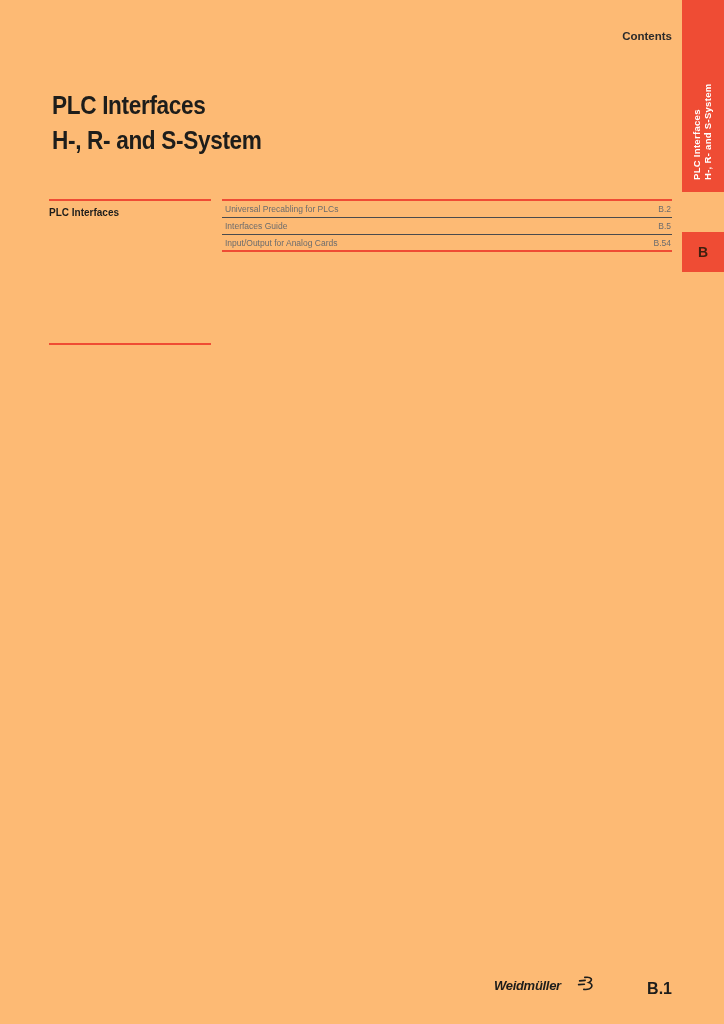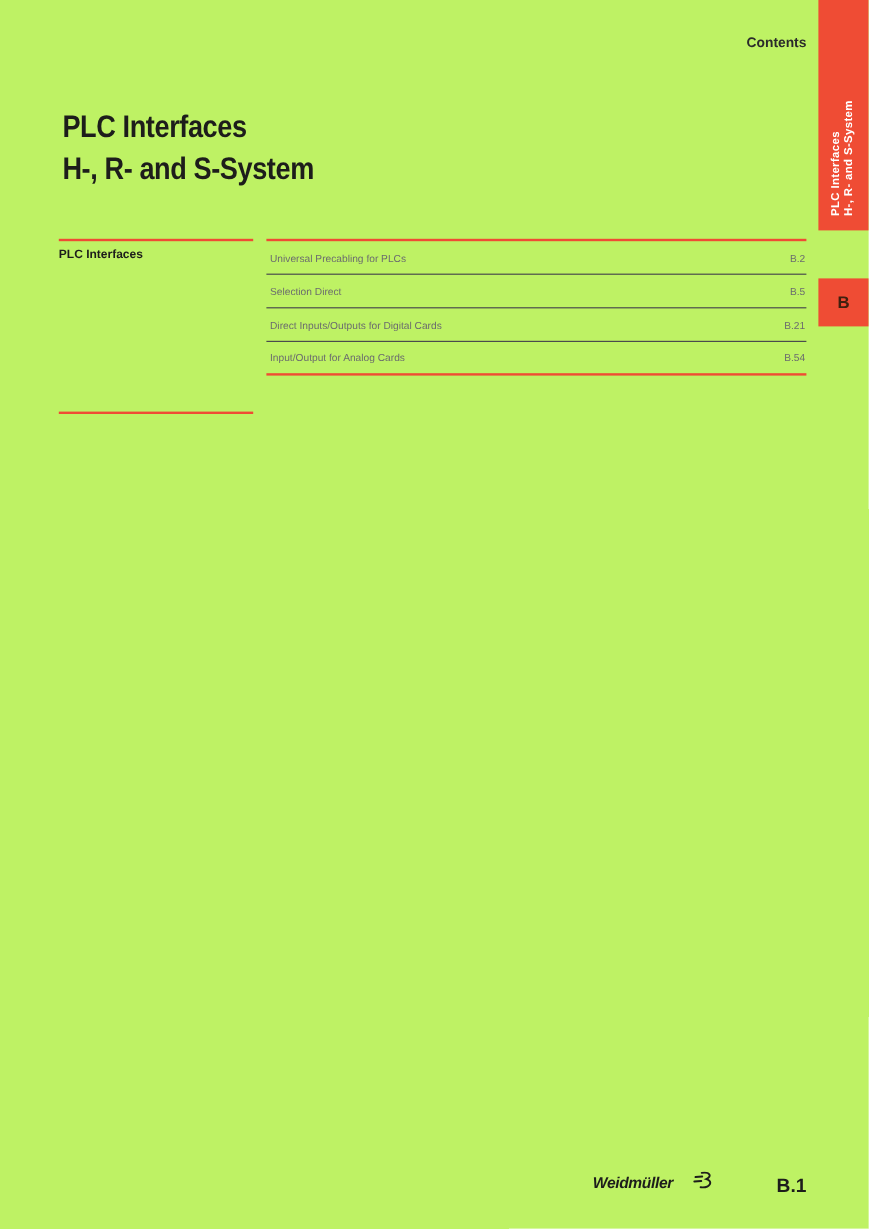--- a/index.html
+++ b/index.html
@@ -4,21 +4,21 @@
 <style>
   html, body {
     margin: 0;
     padding: 0;
     background: #ffffff;
   }
   .page {
     position: relative;
     width: 724px;
     height: 1024px;
-    background: #bef264;
+    background: #fdba74;
     font-family: "Liberation Sans", sans-serif;
     overflow: hidden;
     color: #1d1d1b;
   }
 
   
   .contents-label {
     position: absolute;
     top: 30px;
     right: 52px;
@@ -104,21 +104,21 @@
   }
   .toc-right {
     position: absolute;
     left: 222px;
     top: 199px;
     width: 450px;
     border-top: 2px solid var(--accent, #ef4c34);
   }
   .toc-row {
     box-sizing: border-box;
-    height: 28px;
+    height: 17px;
     display: flex;
     align-items: center;
     justify-content: space-between;
     border-bottom: 1px solid var(--separator, #4a4b4d);
     font-size: 8.5px;
     color: var(--row-text, #6b6c6e);
     cursor: pointer;
   }
   .toc-row:last-child {
     border-bottom: 2px solid var(--accent, #ef4c34);
@@ -179,26 +179,22 @@
     <div class="toc-left-label">PLC Interfaces</div>
   </div>
   <div class="toc-left-bottom-rule"></div>
 
   <div class="toc-right">
     <div class="toc-row">
       <span class="toc-row-label">Universal Precabling for PLCs</span>
       <span class="toc-row-page">B.2</span>
     </div>
     <div class="toc-row">
-      <span class="toc-row-label">Selection Direct</span>
+      <span class="toc-row-label">Interfaces Guide</span>
       <span class="toc-row-page">B.5</span>
-    </div>
-    <div class="toc-row">
-      <span class="toc-row-label">Direct Inputs/Outputs for Digital Cards</span>
-      <span class="toc-row-page">B.21</span>
     </div>
     <div class="toc-row">
       <span class="toc-row-label">Input/Output for Analog Cards</span>
       <span class="toc-row-page">B.54</span>
     </div>
   </div>
 
   <div class="footer-logo">
     <span class="logo-text">Weidmüller</span>
     <span class="logo-symbol">

